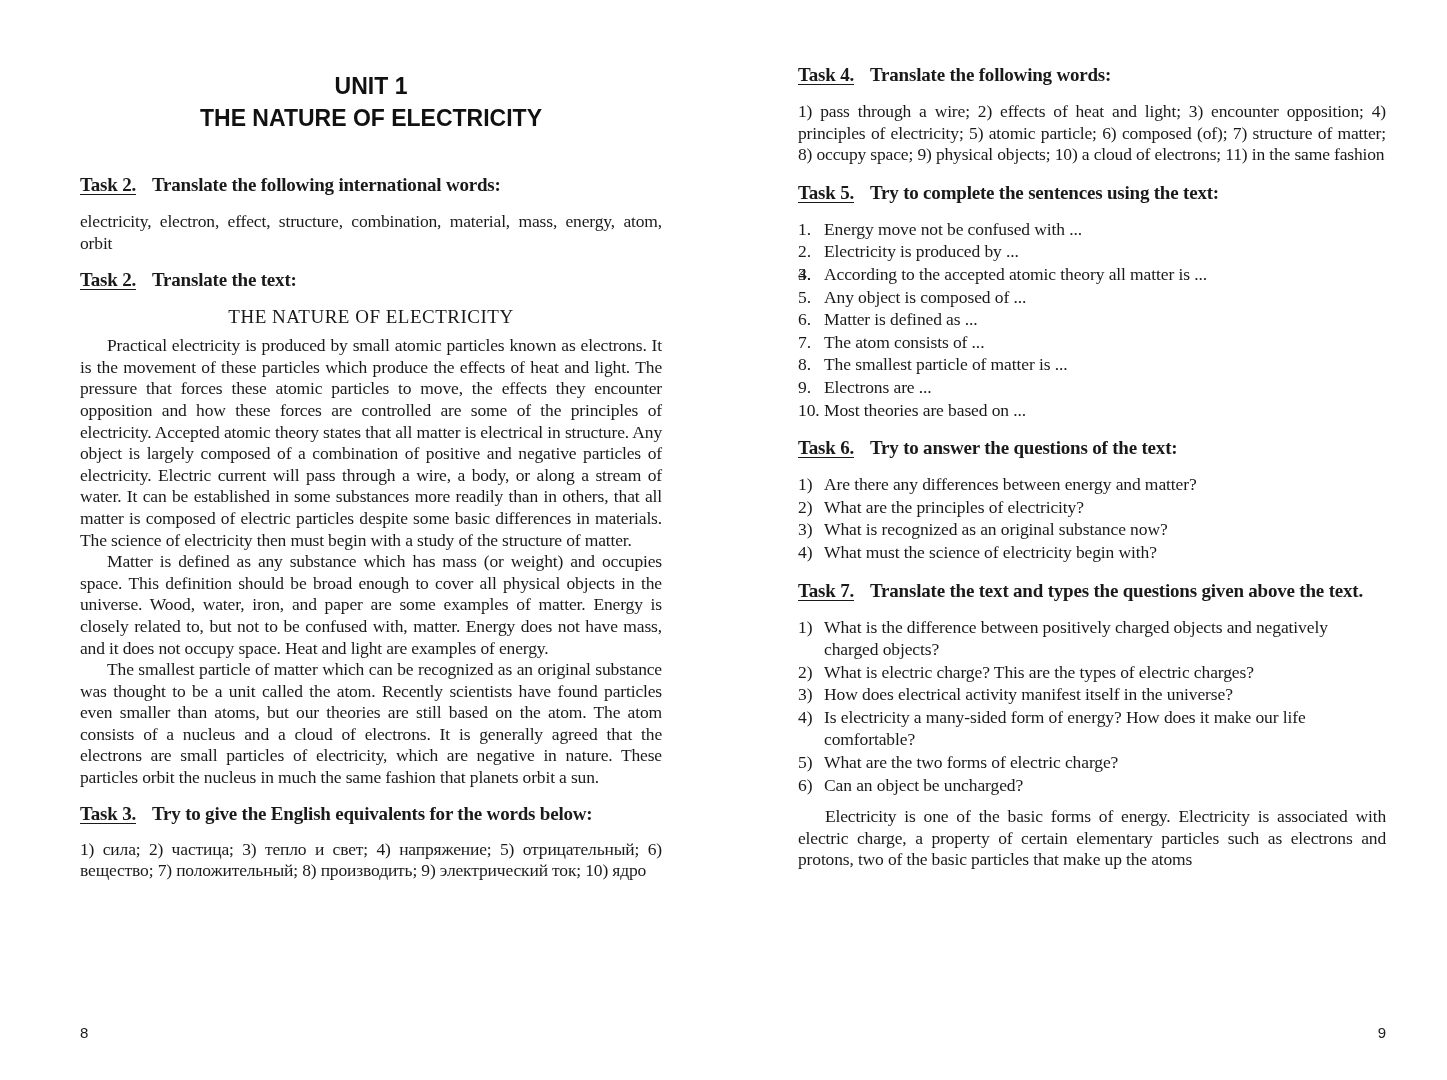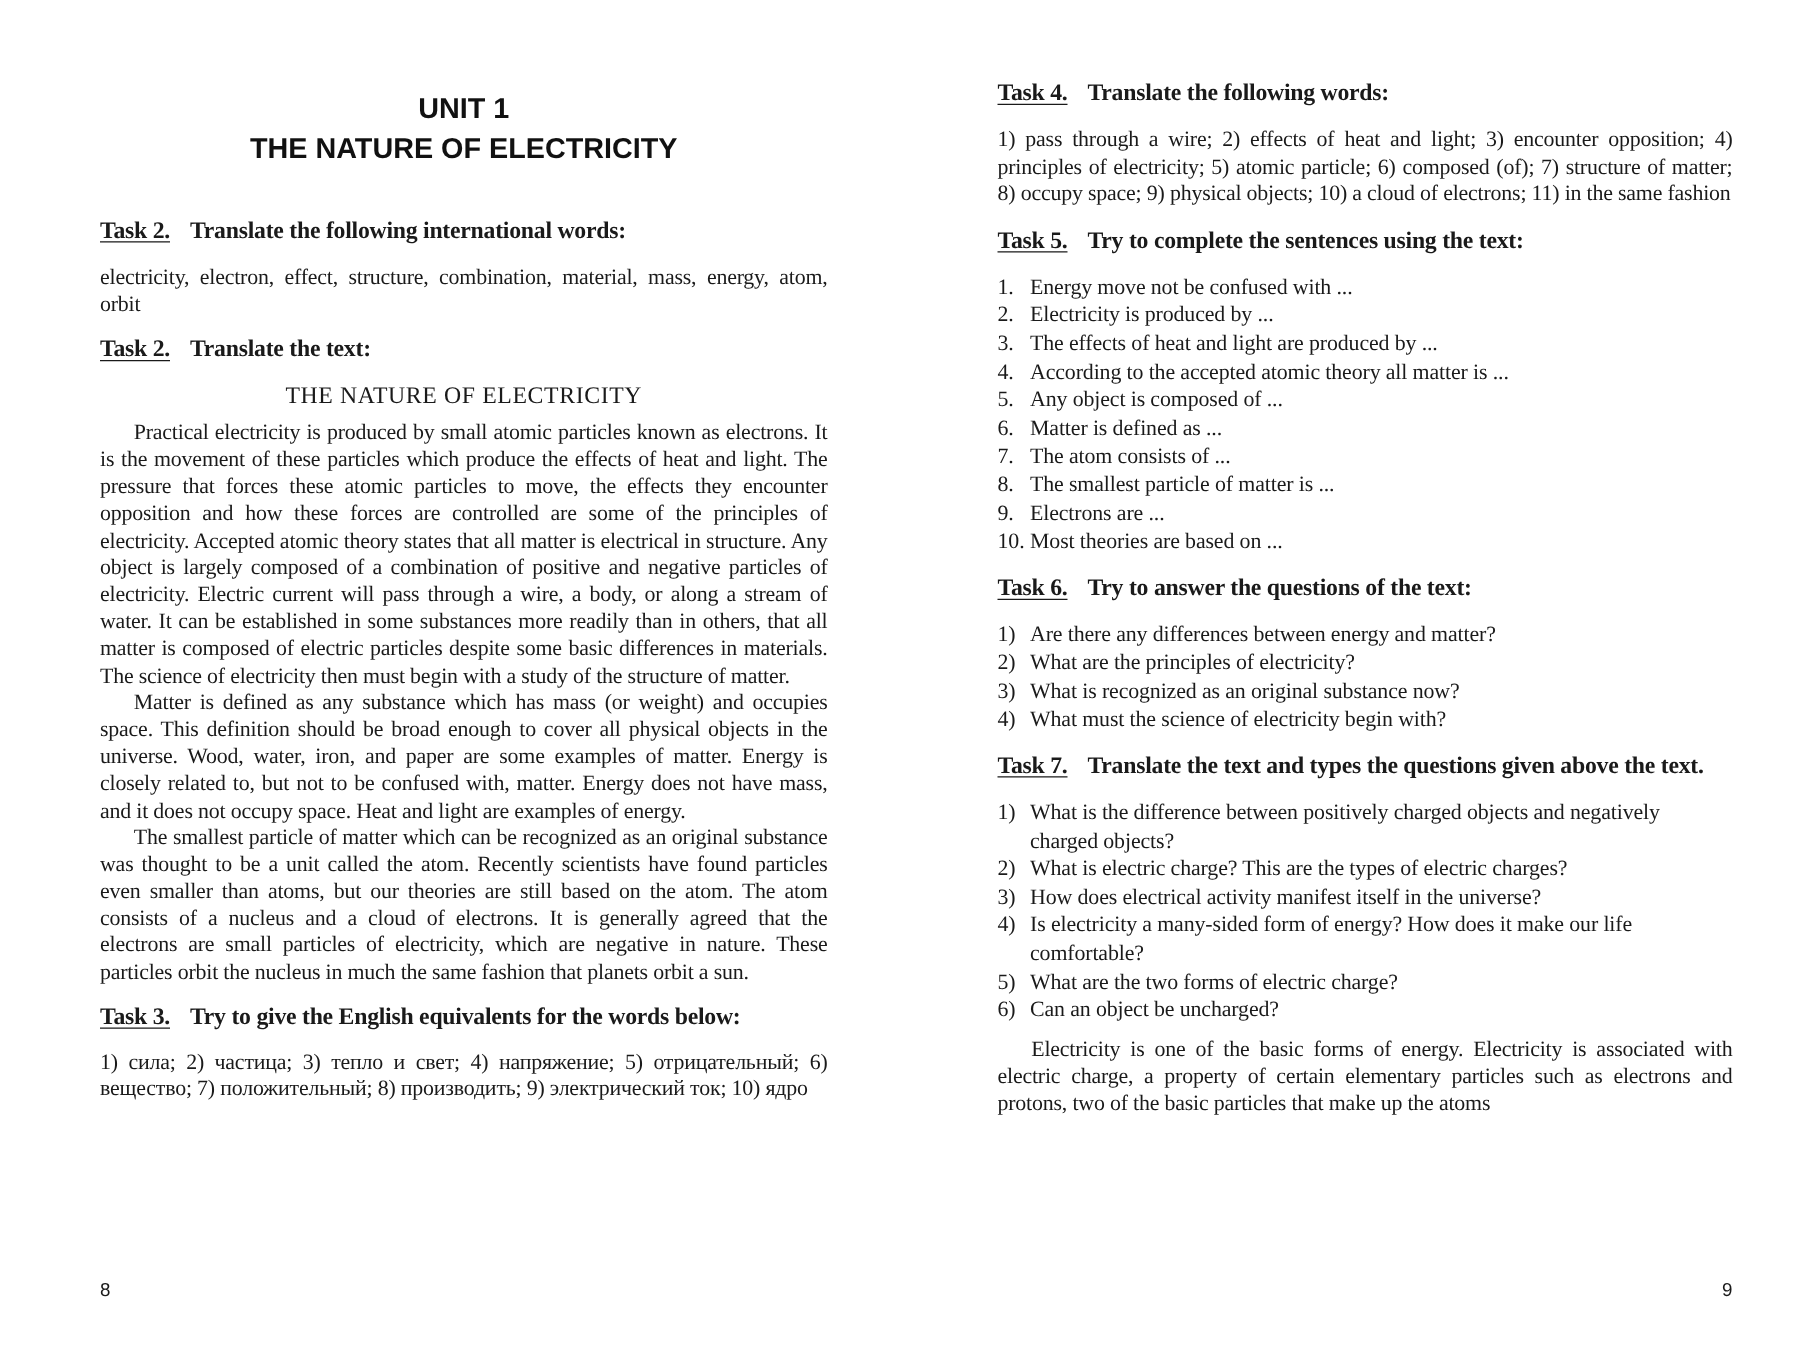--- a/index.html
+++ b/index.html
@@ -69,21 +69,21 @@
     <span class="task-num">Task 4.</span><span>Translate the following words:</span>
   </div>
   <div class="para" style="margin-top:15px;">1) pass through a wire; 2) effects of heat and light; 3) encounter opposition; 4) principles of electricity; 5) atomic particle; 6) composed (of); 7) structure of matter; 8) occupy space; 9) physical objects; 10) a cloud of electrons; 11) in the same fashion</div>
 
   <div class="task-head" style="margin-top:16px;">
     <span class="task-num">Task 5.</span><span>Try to complete the sentences using the text:</span>
   </div>
   <ol class="numbered" style="margin-top:14px;">
     <li><span class="li-num">1.</span><span>Energy move not be confused with ...</span></li>
     <li><span class="li-num">2.</span><span>Electricity is produced by ...</span></li>
-    <li><span class="li-num">3.</span><span>The effects of heat and light are produced by ...</span></li>
+    <li><span class="li-num">3.</span></li>
     <li><span class="li-num">4.</span><span>According to the accepted atomic theory all matter is ...</span></li>
     <li><span class="li-num">5.</span><span>Any object is composed of ...</span></li>
     <li><span class="li-num">6.</span><span>Matter is defined as ...</span></li>
     <li><span class="li-num">7.</span><span>The atom consists of ...</span></li>
     <li><span class="li-num">8.</span><span>The smallest particle of matter is ...</span></li>
     <li><span class="li-num">9.</span><span>Electrons are ...</span></li>
     <li><span class="li-num">10.</span><span>Most theories are based on ...</span></li>
   </ol>
 
   <div class="task-head" style="margin-top:16px;">

